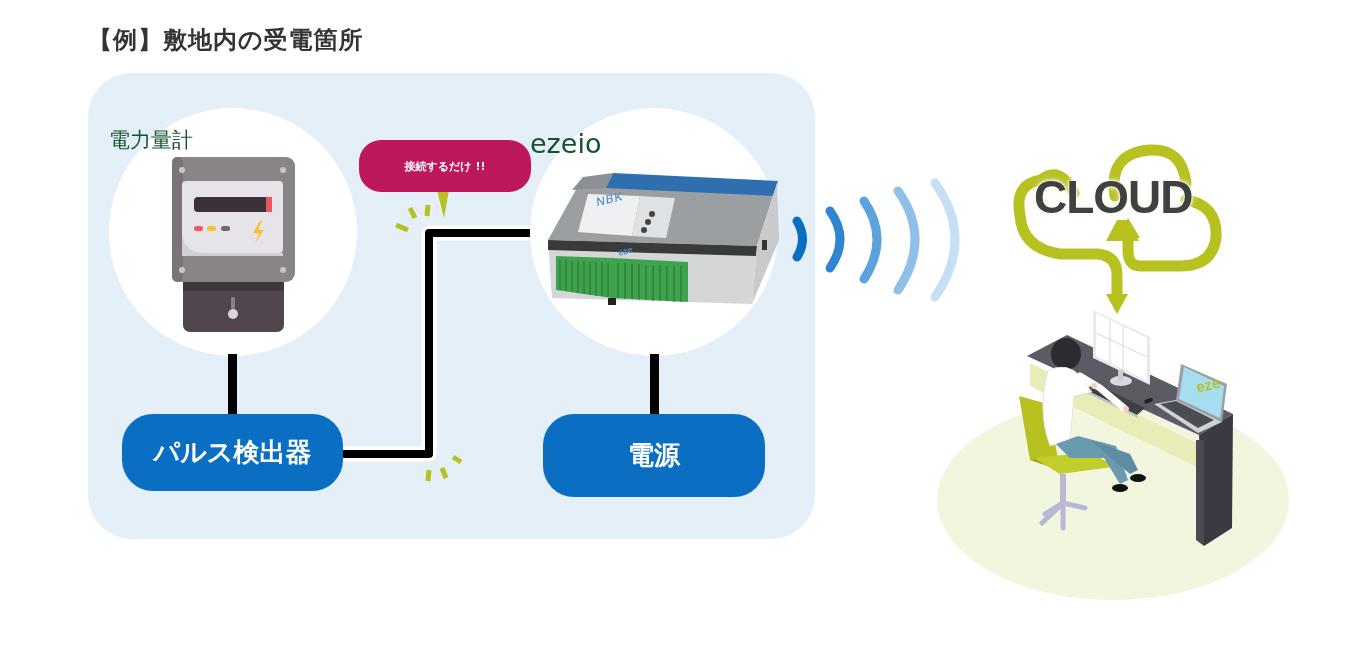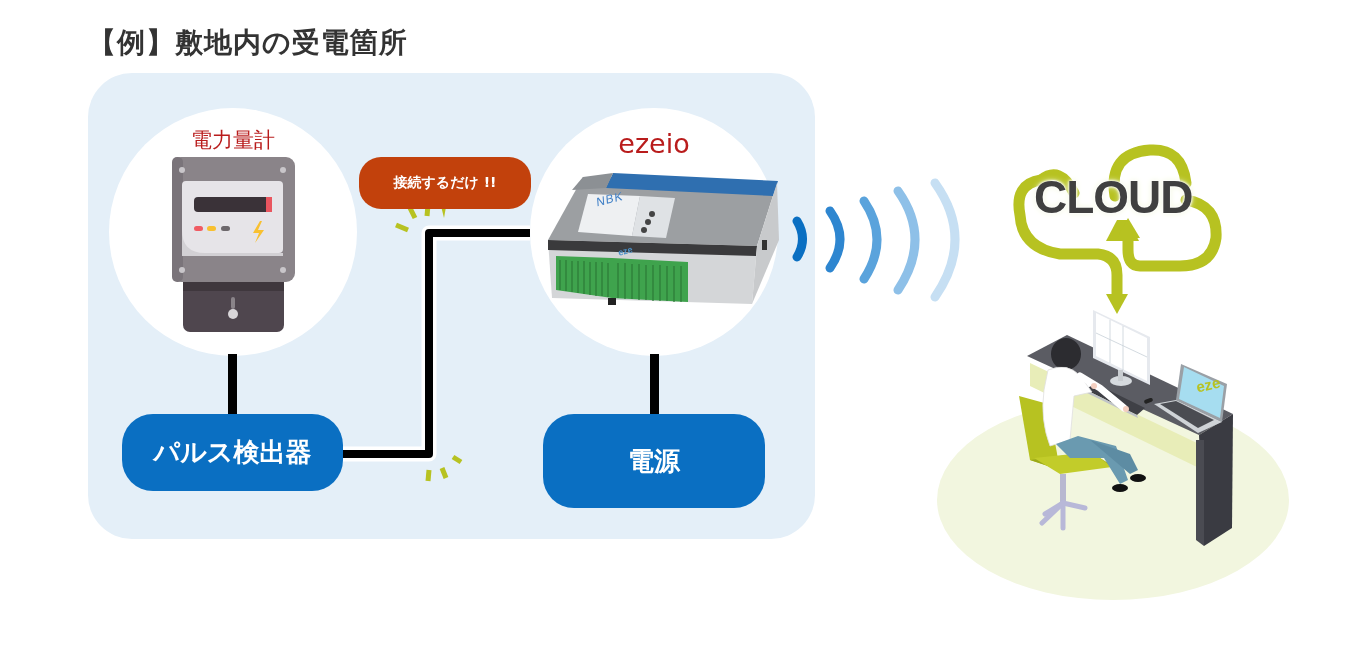--- a/index.html
+++ b/index.html
@@ -1,54 +1,54 @@
 <!DOCTYPE html>
 <html><head>
 <meta charset="utf-8">
 <style>
   * { box-sizing: border-box; margin: 0; padding: 0; }
   html, body { width: 1345px; height: 646px; background: #ffffff; overflow: hidden; }
   body { position: relative; font-family: "DejaVu Sans", "Liberation Sans", sans-serif; color: #333333; }
 
   .title {
     position: absolute; left: 88px; top: 24px;
-    font-size: 28px; font-weight: bold; color: #333333; letter-spacing: 1px;
+    font-size: 24px; font-weight: bold; color: #333333; letter-spacing: 1px;
     white-space: nowrap;
   }
   .site-panel {
     position: absolute; left: 88px; top: 73px; width: 727px; height: 466px;
     background: #e4eff8; border-radius: 44px;
   }
   .circle {
     position: absolute; border-radius: 50%; background: #ffffff;
   }
   .circle-meter { left: 109px; top: 108px; width: 248px; height: 248px; }
   .circle-ezeio { left: 530px; top: 108px; width: 248px; height: 248px; }
 
   .circle-label {
-    position: absolute; font-size: 21px; color: #b91c1c; white-space: nowrap;
-    text-align: center; width: 248px;
+    position: absolute; font-size: 21px; color: #14532d; white-space: nowrap;
+    width: 248px;
   }
   .lbl-meter { left: 109px; top: 126px; }
   .lbl-ezeio { left: 530px; top: 128px; font-size: 27px; }
 
   .box {
     position: absolute; background: #0a6fc2; border-radius: 31px;
     color: #ffffff; font-weight: bold; font-size: 26px;
     display: flex; align-items: center; justify-content: center;
     white-space: nowrap;
   }
   .box-pulse { left: 122px; top: 414px; width: 221px; height: 77px; }
-  .box-power { left: 543px; top: 414px; width: 222px; height: 94px; }
+  .box-power { left: 543px; top: 414px; width: 222px; height: 83px; }
 
   .bubble {
     position: absolute; left: 359px; top: 140px; width: 172px; height: 52px;
-    background: #c2410c; border-radius: 22px;
-    color: #ffffff; font-weight: bold; font-size: 14px;
-    display: flex; align-items: center; justify-content: center; white-space: nowrap; margin-top: 17px;
+    background: #be185d; border-radius: 22px;
+    color: #ffffff; font-weight: bold; font-size: 11px;
+    display: flex; align-items: center; justify-content: center; white-space: nowrap;
   }
 
   svg.overlay { position: absolute; left: 0; top: 0; width: 1345px; height: 646px; }
   .cloud-text {
     position: absolute; left: 1034px; top: 170px; font-size: 46px; font-weight: bold;
     color: #404040; font-family: "Liberation Sans", sans-serif; letter-spacing: -1px;
     -webkit-text-stroke: 0px; text-shadow: 0 0 3px #ffffff, 0 0 3px #ffffff, 0 0 6px #f2f7d8;
     white-space: nowrap;
   }
   .laptop-logo {

